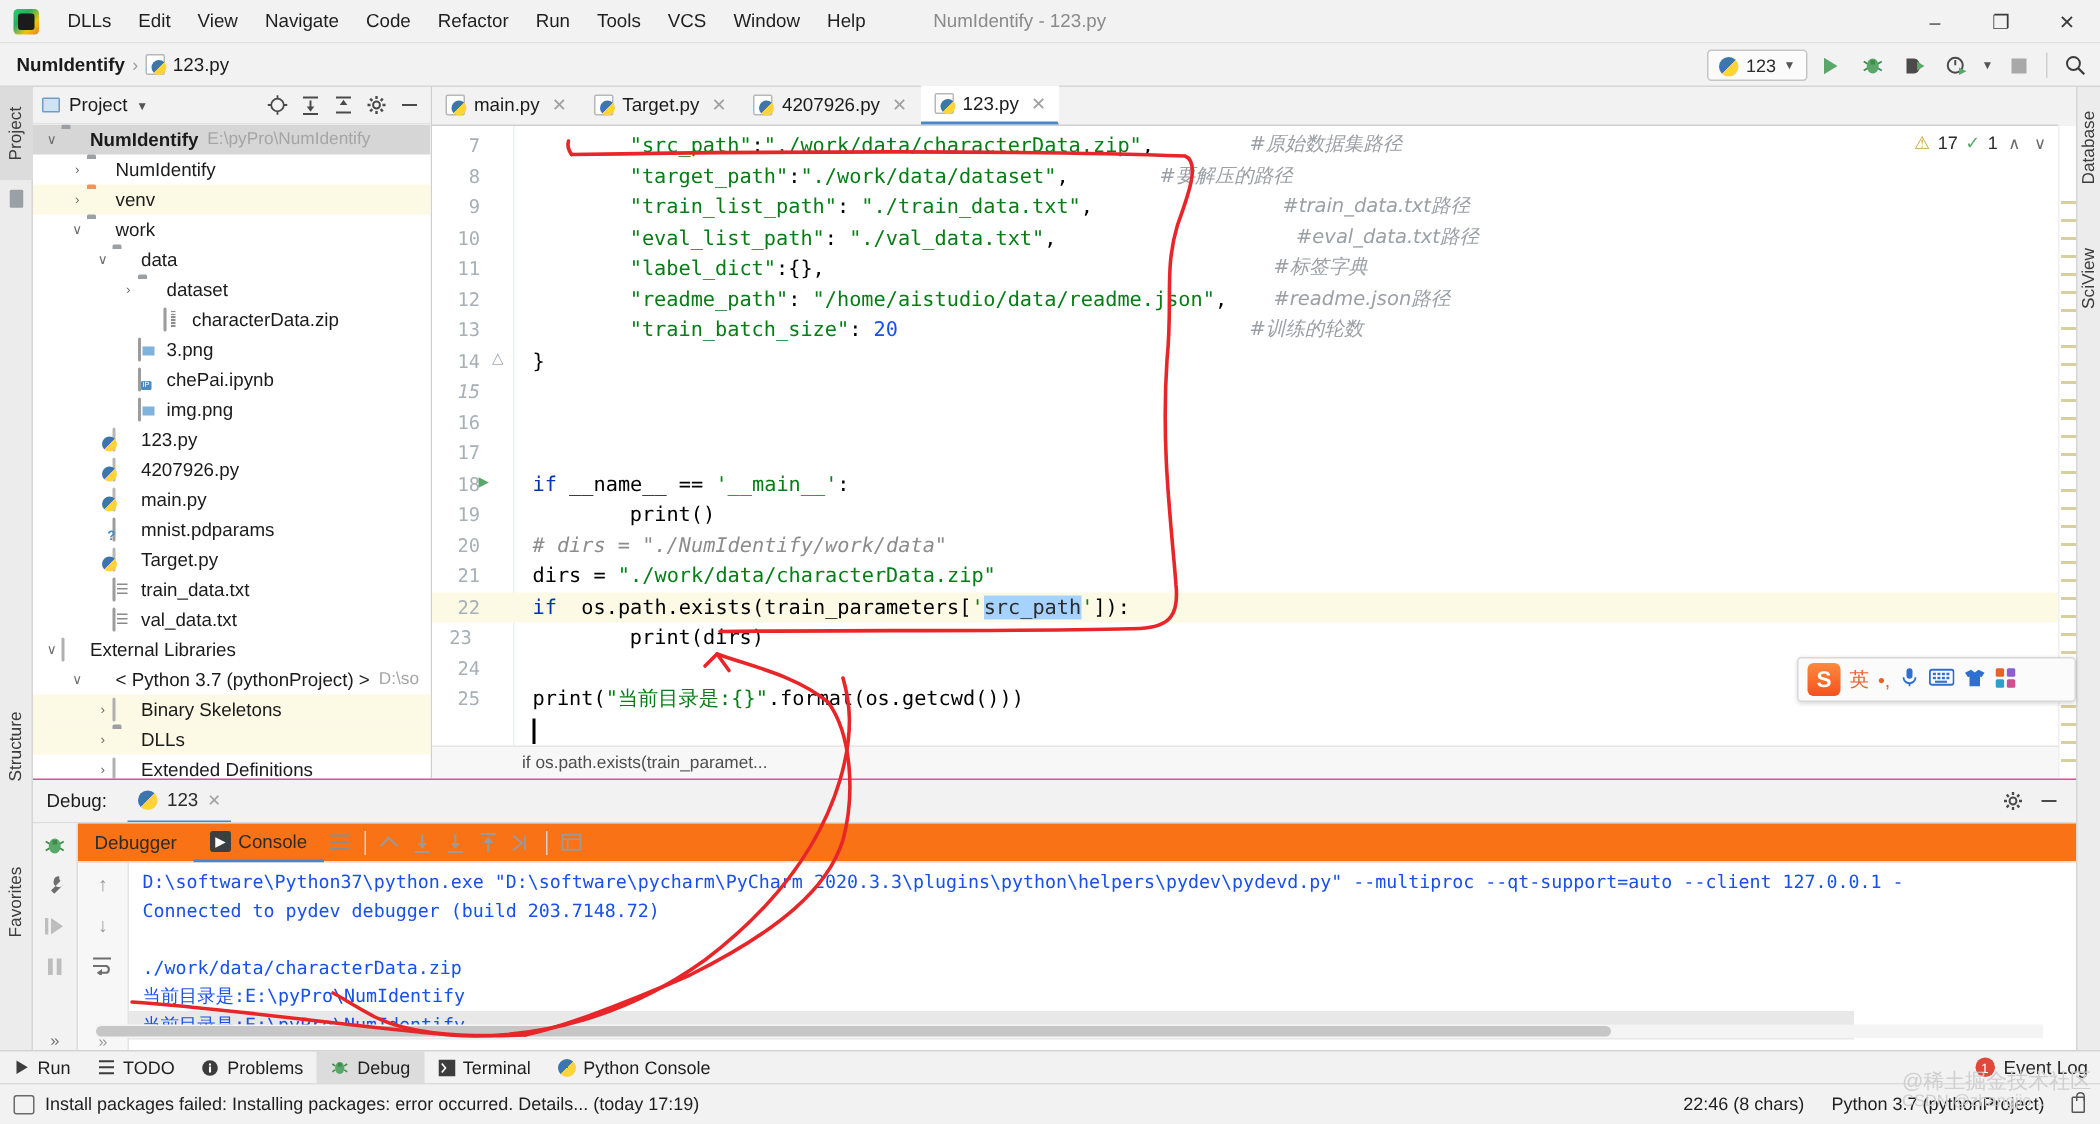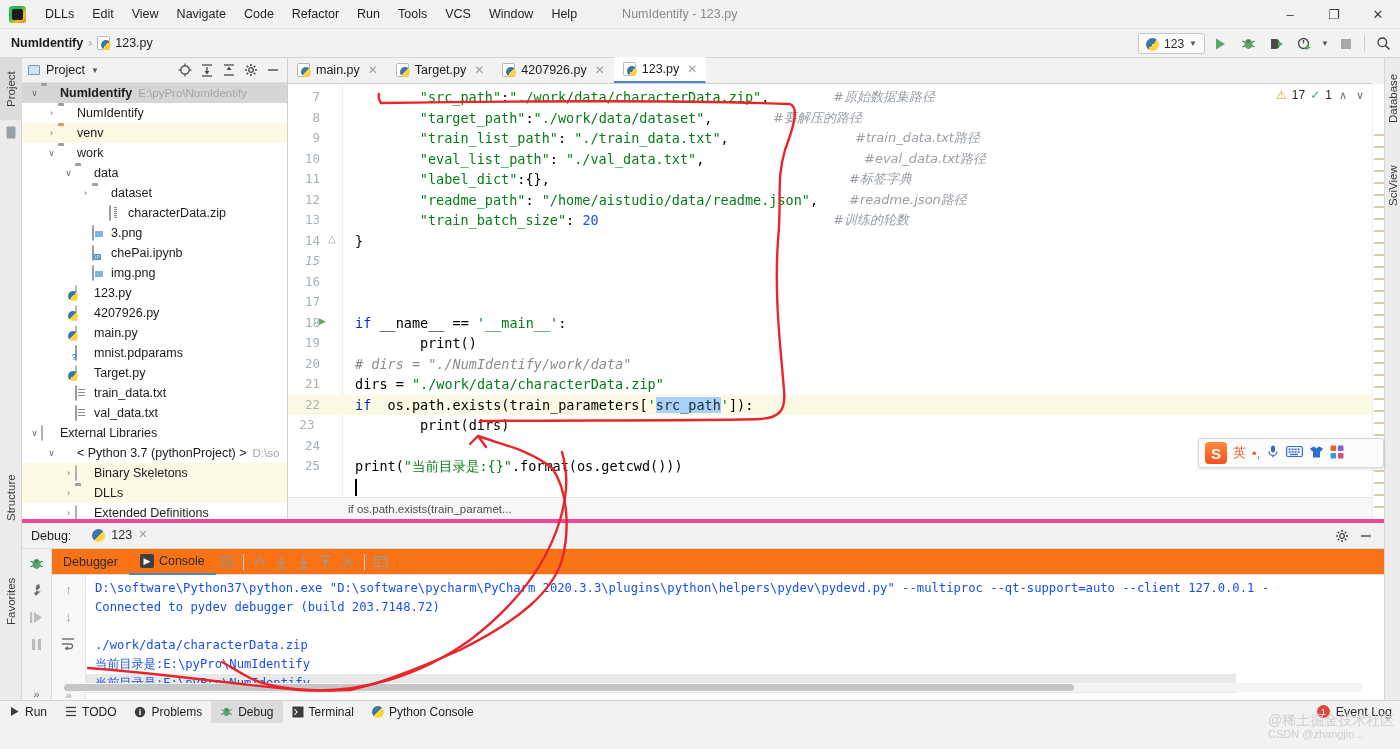--- a/index.html
+++ b/index.html
@@ -200,21 +200,21 @@
 
   
   .right-strip{
     position:absolute; right:0; top:58px; width:16px; height:648px; background:#ececec;
     border-left:1px solid #d6d6d6;
   }
 
   
   .debug-head{
     position:absolute; left:22px; top:519px; width:1362px; height:29px;
-    background:#f2f2f2; border-top:4px solid #ec4899; display:flex; align-items:center;
+    background:#f2f2f2; border-top:1px solid #ec4899; display:flex; align-items:center;
   }
   .dh-label{ margin-left:9px; font-size:12.5px; color:#1b1b1b; }
   .dh-tab{
     margin-left:14px; height:29px; display:flex; align-items:center; gap:6px; padding:0 7px;
     font-size:12.5px; border-bottom:2px solid #4a86c8; cursor:default;
   }
   .dh-ico{ margin-left:auto; display:flex; align-items:center; gap:4px; padding-right:8px; color:#4a4a4a;}
   .dh-ico div{ width:20px;height:20px;display:flex;align-items:center;justify-content:center;cursor:default;font-size:13px;}
 
   .debug-body{
@@ -949,20 +949,29 @@
     <div class="tw">
       <span class="pysmall" style="width:12px;height:12px;"></span>
       <span>Python Console</span>
     </div>
     <div class="tw-right">
       <span class="badge">1</span>
       <span>Event Log</span>
     </div>
   </div>
 
+  <div class="statusbar">
+    <span class="sb-ico"></span>
+    <span>Install packages failed: Installing packages: error occurred. Details... (today 17:19)</span>
+    <div class="sb-right">
+      <span>22:46 (8 chars)</span>
+      <span>Python 3.7 (pythonProject)</span>
+      <span class="lock"></span>
+    </div>
+  </div>
 
   <div class="watermark" style="left:1268px; top:712px; font-size:14px;">@稀土掘金技术社区</div>
   <div class="watermark" style="left:1268px; top:728px; font-size:11px;">CSDN @zhangjio...</div>
 
   <svg class="anno" viewBox="0 0 1400 749">
 
     <path d="M381,103 C520,101 680,100 790,104 C800,108 793,128 785,150
              C776,180 782,200 778,240 C774,300 781,350 784,390
              C786,410 780,418 760,419 C700,421 560,420 480,421" fill="none" stroke="#e8262a" stroke-width="2.4" stroke-linecap="round"></path>
 

